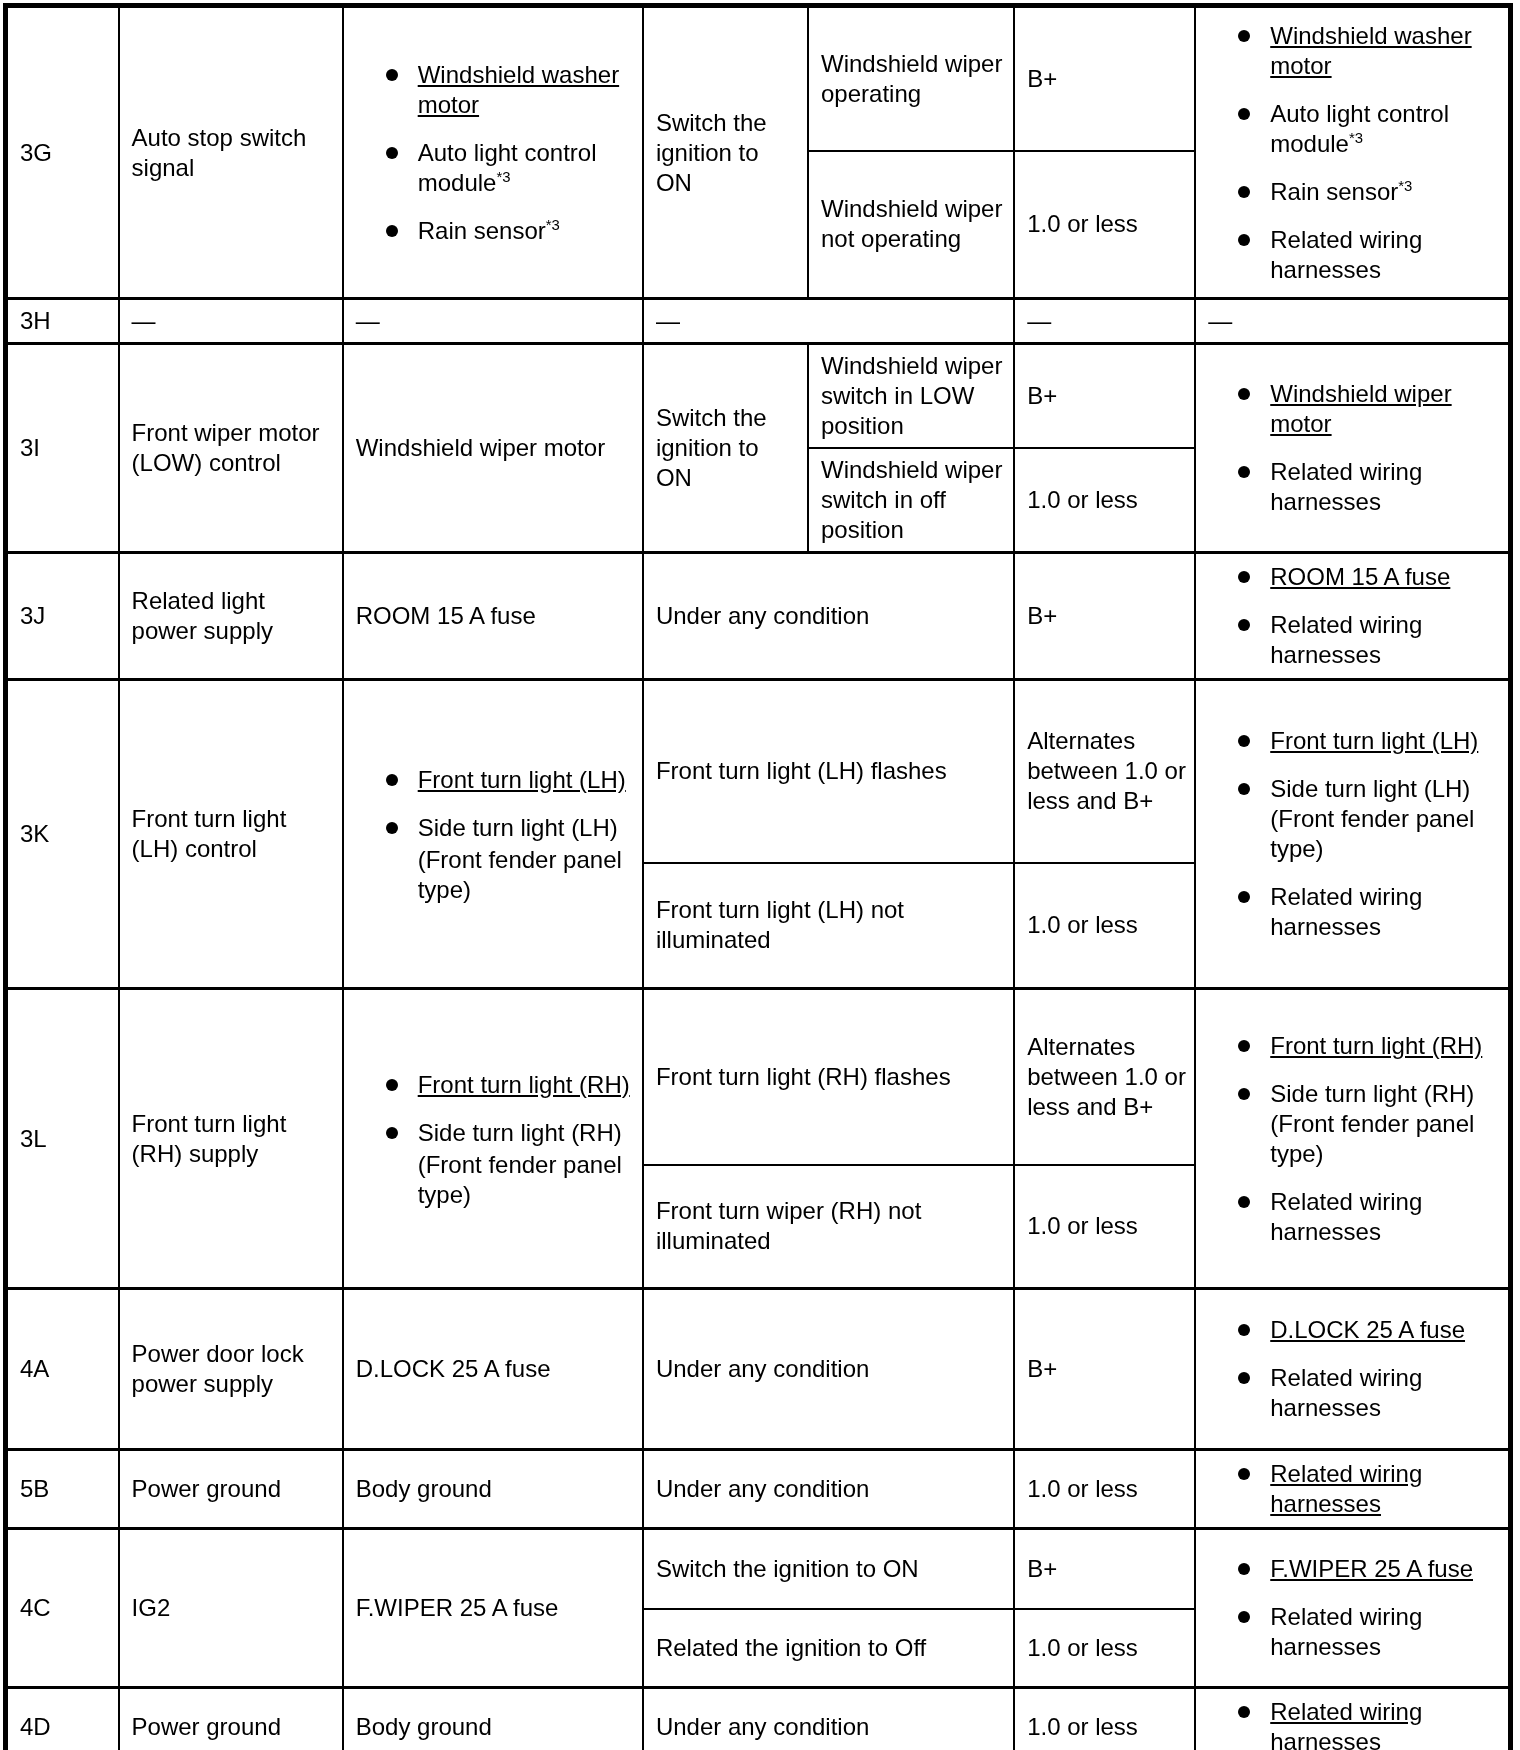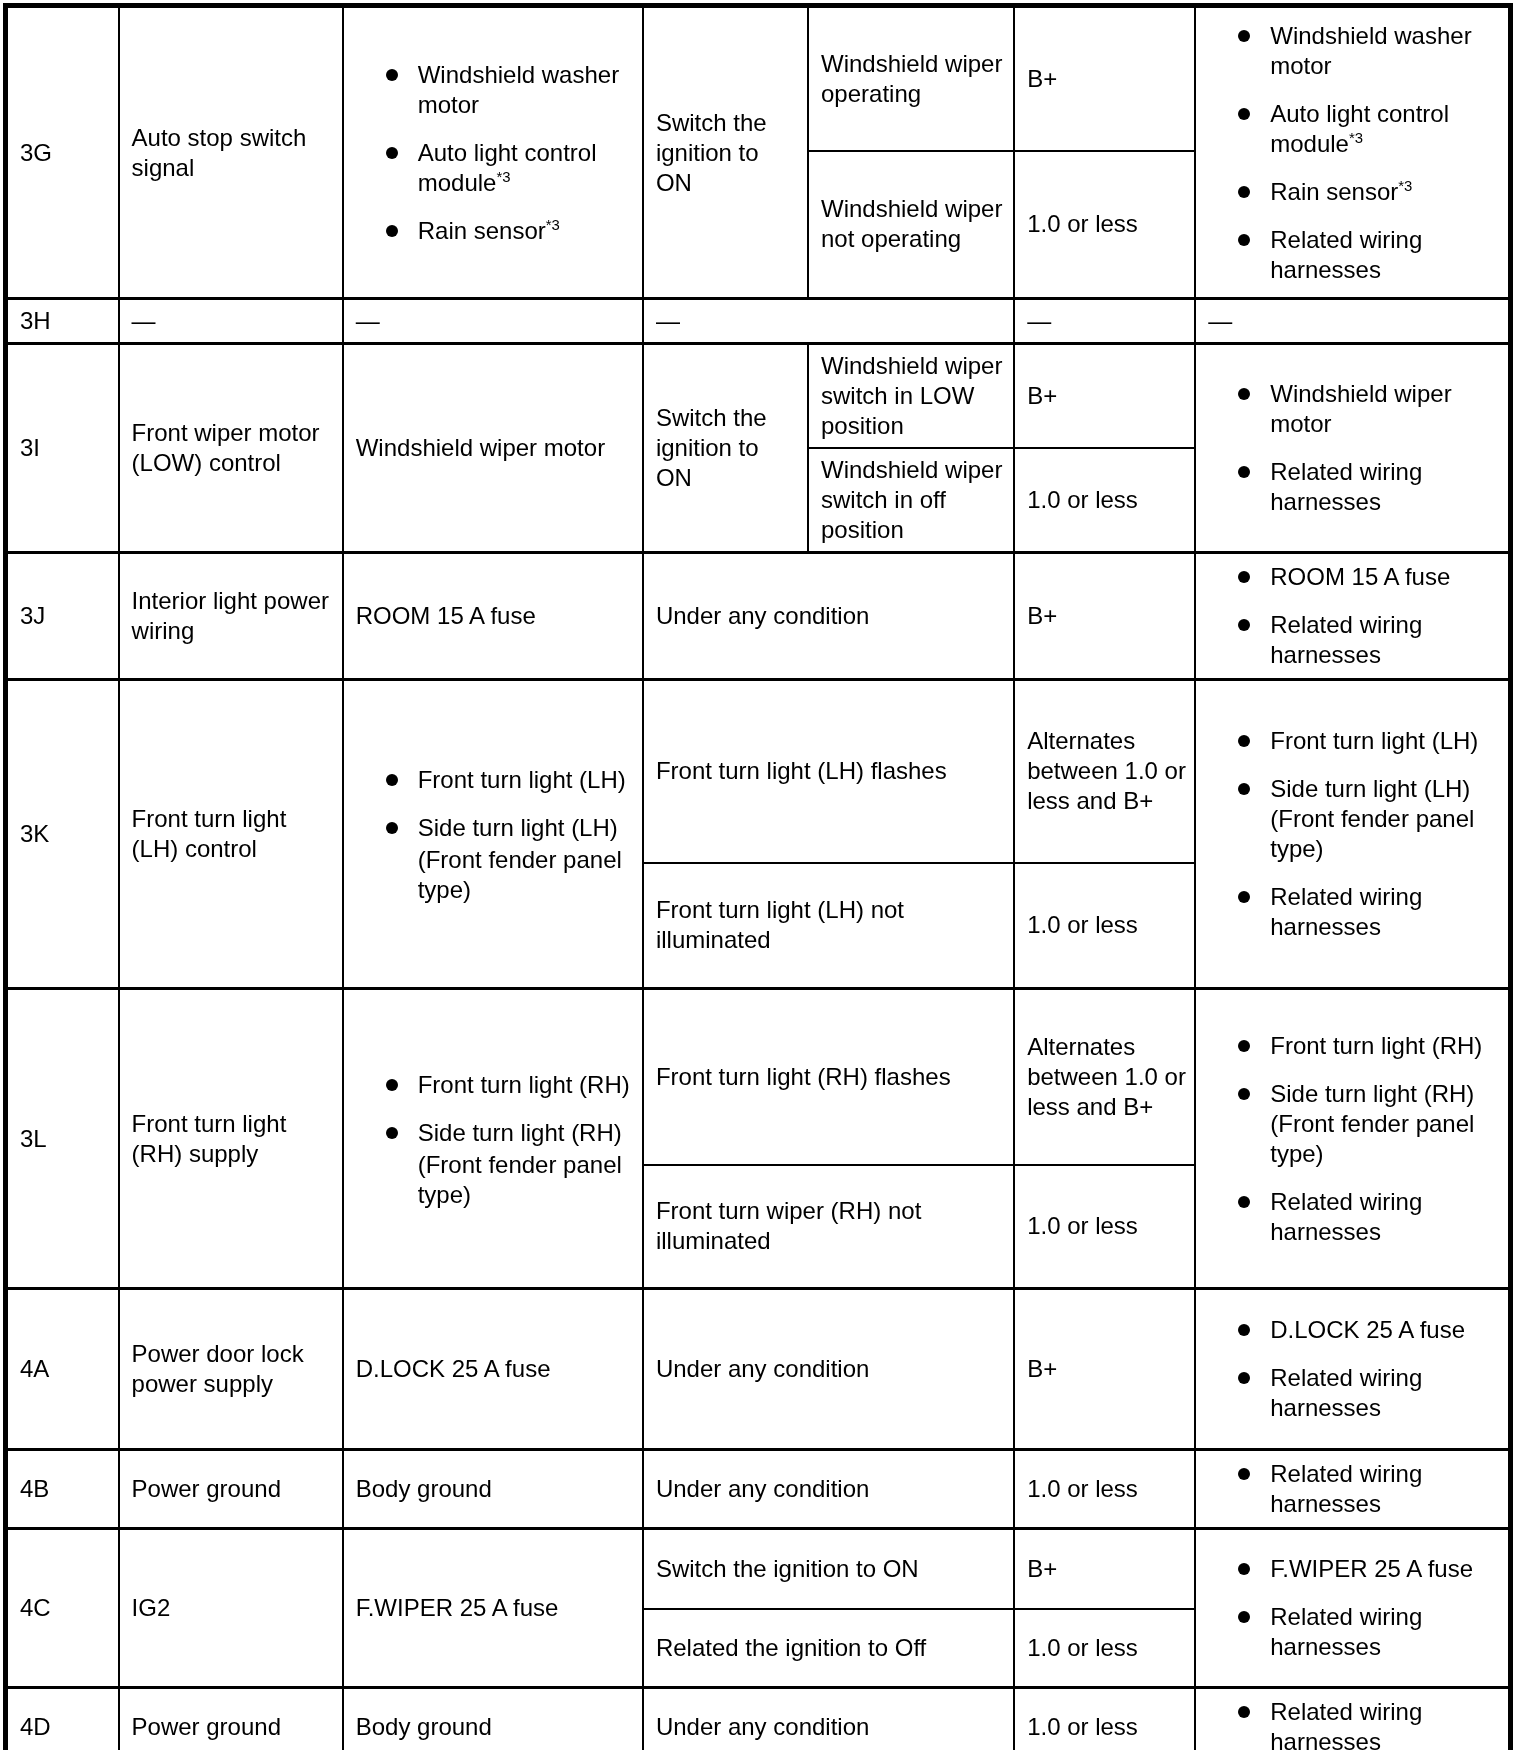--- a/index.html
+++ b/index.html
@@ -42,21 +42,21 @@
   ul.blist {
     list-style: none;
     margin: 0;
     padding: 0;
   }
   ul.blist li {
     position: relative;
     padding-left: 62px;
     margin: 18px 0;
   }
-  ul.blist li:first-child { margin-top: 2px; }
+  ul.blist li:first-child { margin-top: 2px; text-decoration: underline; }
   ul.blist li:last-child { margin-bottom: 2px; }
   ul.blist .bullet {
     position: absolute;
     left: 30px;
     top: 9px;
     width: 12px;
     height: 12px;
     border-radius: 50%;
     background: #000000;
   }
@@ -135,21 +135,21 @@
             </ul>
       </td>
     </tr>
     <tr style="height:103px">
       <td>Windshield wiper switch in off position</td>
       <td>1.0 or less</td>
     </tr>
 
     <tr class="major" style="height:120px">
       <td>3J</td>
-      <td>Interior light power wiring</td>
+      <td>Related light power supply</td>
       <td>ROOM 15 A fuse</td>
       <td colspan="2">Under any condition</td>
       <td>B+</td>
       <td>
         <ul class="blist">
               <li><span class="bullet"></span><span>ROOM 15 A fuse</span></li>
               <li><span class="bullet"></span><span>Related wiring harnesses</span></li>
             </ul>
       </td>
     </tr>
@@ -212,21 +212,21 @@
       <td>B+</td>
       <td>
         <ul class="blist">
               <li><span class="bullet"></span><span>D.LOCK 25 A fuse</span></li>
               <li><span class="bullet"></span><span>Related wiring harnesses</span></li>
             </ul>
       </td>
     </tr>
 
     <tr class="major" style="height:71px">
-      <td>4B</td>
+      <td>5B</td>
       <td>Power ground</td>
       <td>Body ground</td>
       <td colspan="2">Under any condition</td>
       <td>1.0 or less</td>
       <td>
         <ul class="blist">
               <li><span class="bullet"></span><span>Related wiring harnesses</span></li>
             </ul>
       </td>
     </tr>

